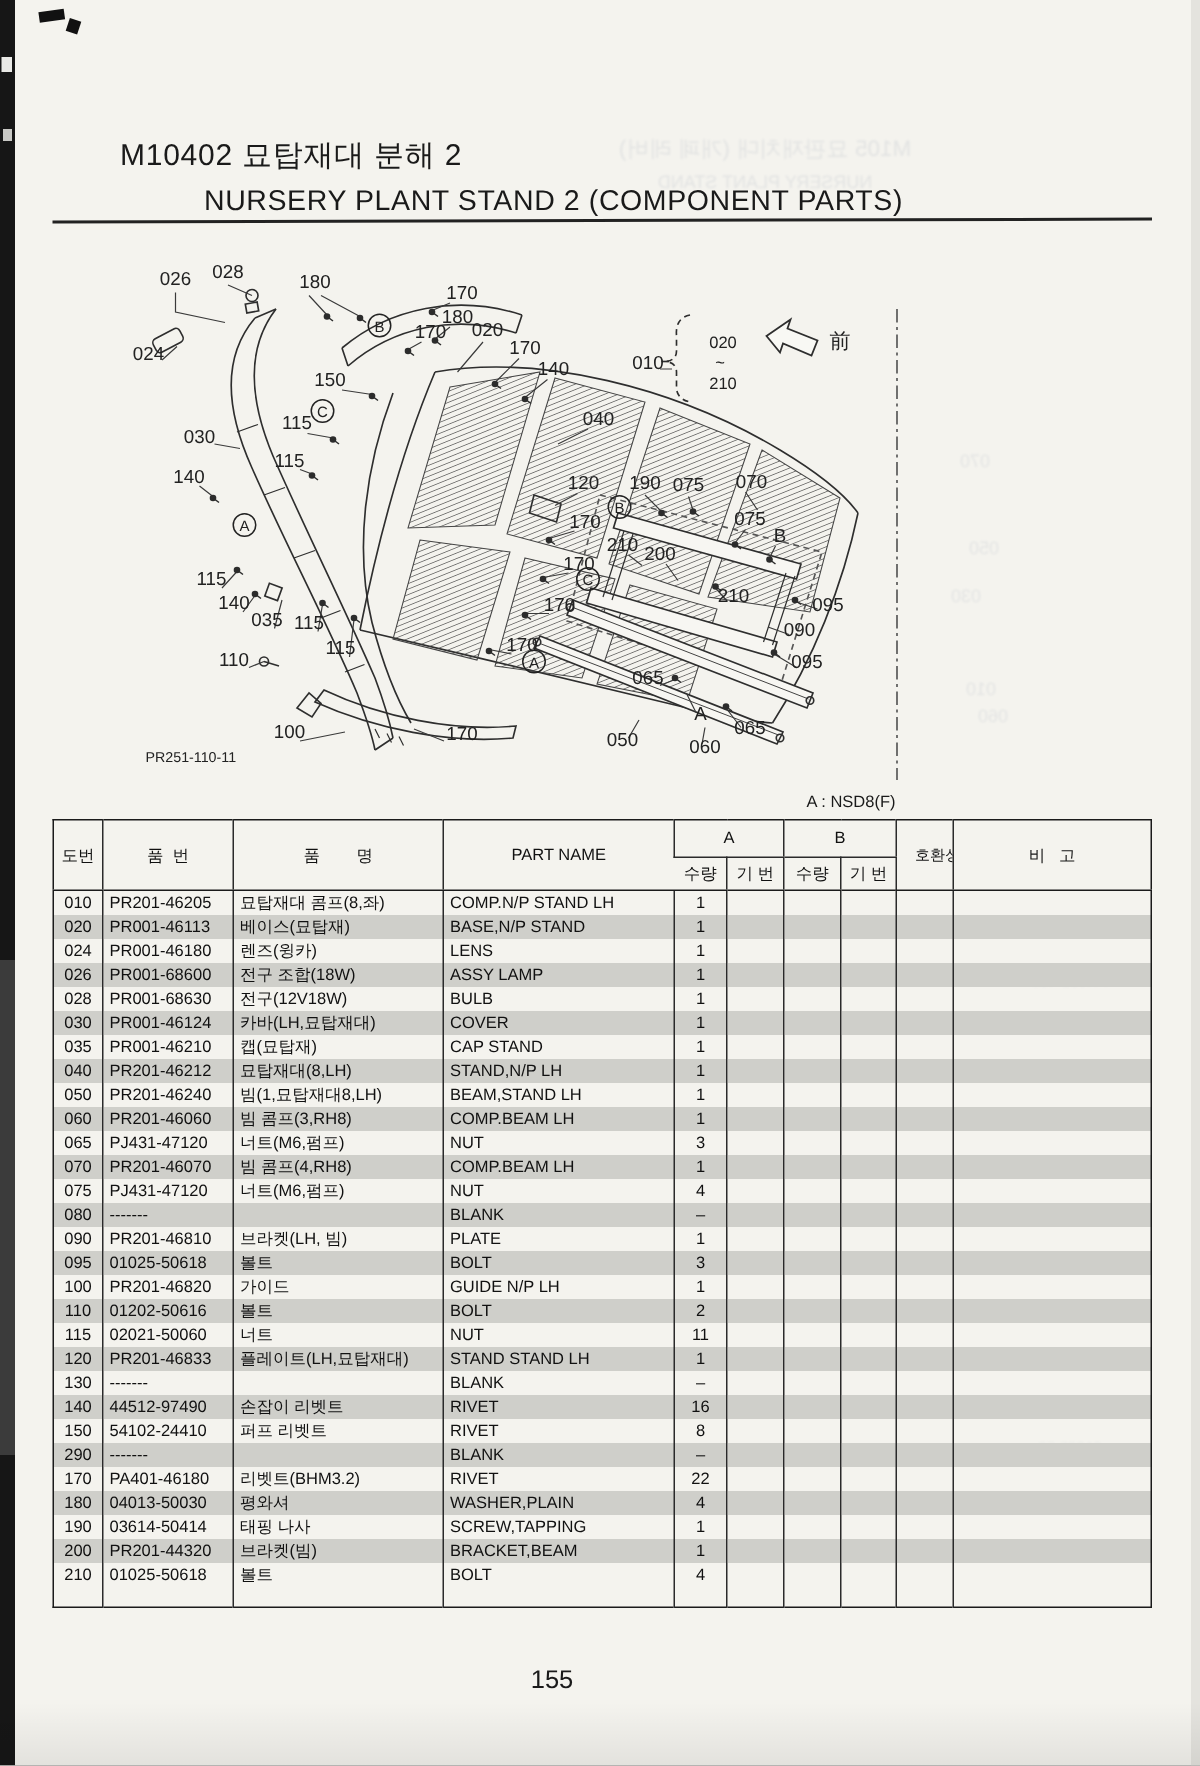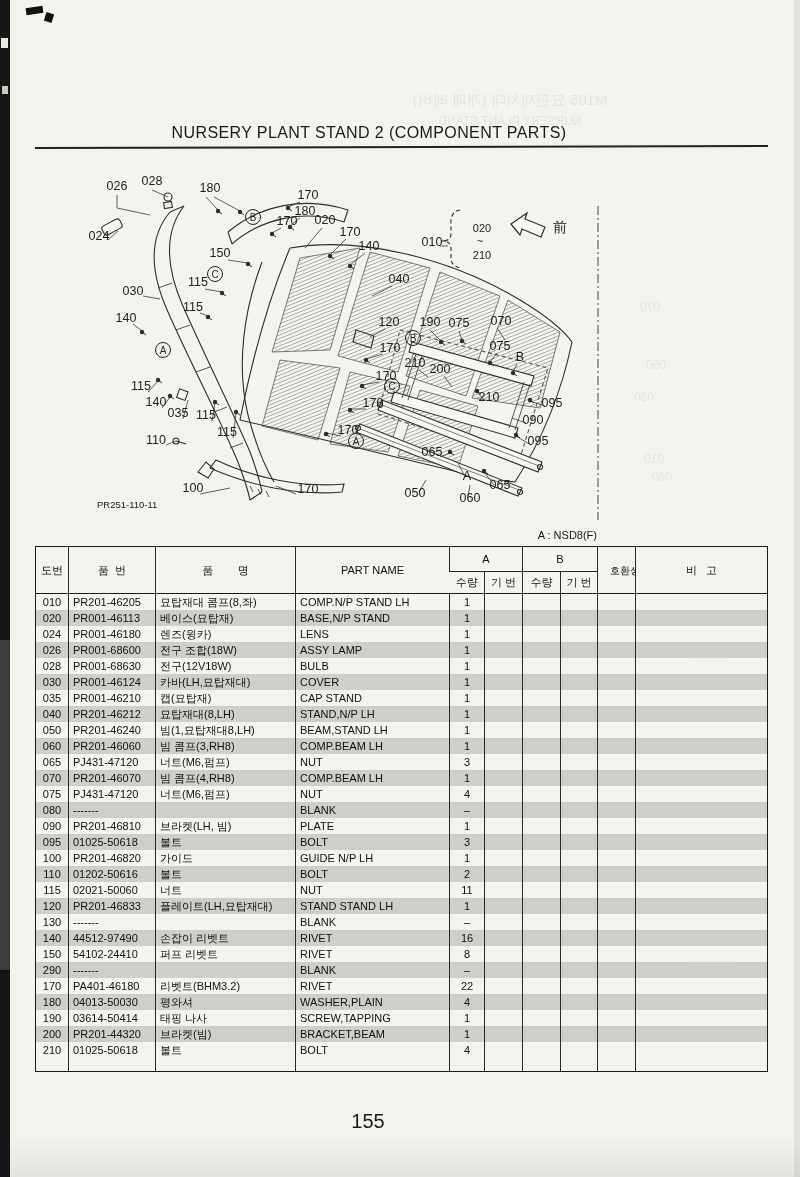--- a/index.html
+++ b/index.html
@@ -11,21 +11,21 @@
   .edge-strip{position:absolute;left:0;top:0;width:10px;height:1177px;background:#161616;}
   .edge-strip .p1{position:absolute;left:1px;top:38px;width:7px;height:10px;background:#e9e9e6;}
   .edge-strip .p2{position:absolute;left:2px;top:86px;width:6px;height:8px;background:#c9c9c5;}
   .edge-strip .p3{position:absolute;left:0;top:640px;width:10px;height:330px;background:#3b3b3b;}
   .corner-mark{position:absolute;background:#111;}
   .m1{left:26px;top:7px;width:17px;height:7px;transform:rotate(-8deg);}
   .m2{left:45px;top:13px;width:8px;height:9px;transform:rotate(18deg);}
   .right-edge{position:absolute;right:0;top:0;width:6px;height:1177px;background:#e4e3de;}
   
   .title-row{position:absolute;left:80px;top:90px;font-size:20px;letter-spacing:.5px;white-space:pre;}
-  .subtitle{position:absolute;left:0;top:124px;width:738px;text-align:center;font-size:16px;letter-spacing:.4px;}
+  .subtitle{position:absolute;left:0;top:124px;width:738px;text-align:center;font-size:19px;letter-spacing:.4px;}
   .title-rule{position:absolute;left:35px;top:146px;width:733px;height:2px;background:#222;transform:rotate(-.15deg);}
   
   .ghost{position:absolute;transform:scaleX(-1);color:#7d89a0;filter:blur(.7px);pointer-events:none;}
   .ghost-title{left:392px;top:88px;width:236px;opacity:.15;font-size:15px;line-height:1.6;text-align:center;}
   .ghost-num{opacity:.14;font-size:12px;}
   .ghost-col{opacity:.07;font-size:10px;}
   
   .diagram{position:absolute;left:40px;top:160px;}
   .diagram text{font-family:"Liberation Sans","DejaVu Sans",sans-serif;fill:#222;}
   .callout{font-size:12.5px;text-anchor:middle;}
@@ -48,36 +48,37 @@
   table.parts td{height:16px;line-height:16px;}
   table.parts tr.shaded td{background:#cfcfca;}
   table.parts td:nth-child(1){text-align:center;}
   table.parts td:nth-child(2),table.parts td:nth-child(3),table.parts td:nth-child(4){padding-left:4px;text-align:left;}
   table.parts td:nth-child(5){text-align:center;}
   table.parts tr.spacer td{height:13px;background:#f4f3ee;}
   .vtext{display:inline-block;width:13px;line-height:1.15;word-break:break-all;font-size:10px;}
   
   .legend{position:absolute;left:112px;top:1077px;font-size:10.5px;display:flex;gap:26px;white-space:pre;}
   .legend .sym{font-size:12px;margin-right:2px;}
-  .pageno{position:absolute;left:0;top:1110px;width:736px;text-align:center;font-size:20px;}
+  .pageno{position:absolute;left:0;top:1110px;width:736px;text-align:center;font-size:17px;}
 </style>
 </head>
 <body>
 
 <div class="page">
 
   <div class="edge-strip">
     <div class="p1"></div>
       <div class="p2"></div>
       <div class="p3"></div>
   </div>
   <div class="corner-mark m1"></div>
   <div class="corner-mark m2"></div>
   <div class="right-edge"></div>
 
+  <div class="title-row"><span>M10402</span> <span>묘탑재대 분해 2</span></div>
   <div class="subtitle">NURSERY PLANT STAND 2 (COMPONENT PARTS)</div>
   <div class="title-rule"></div>
 
   <div class="ghost ghost-title">
     <div>M105 묘판재치대 (개폐 레버)</div>
     <div style="font-size:12px">NURSERY PLANT STAND</div>
   </div>
   <div class="ghost ghost-num" style="left:640px;top:300px">070</div>
   <div class="ghost ghost-num" style="left:646px;top:358px">050</div>
   <div class="ghost ghost-num" style="left:634px;top:390px">030</div>

